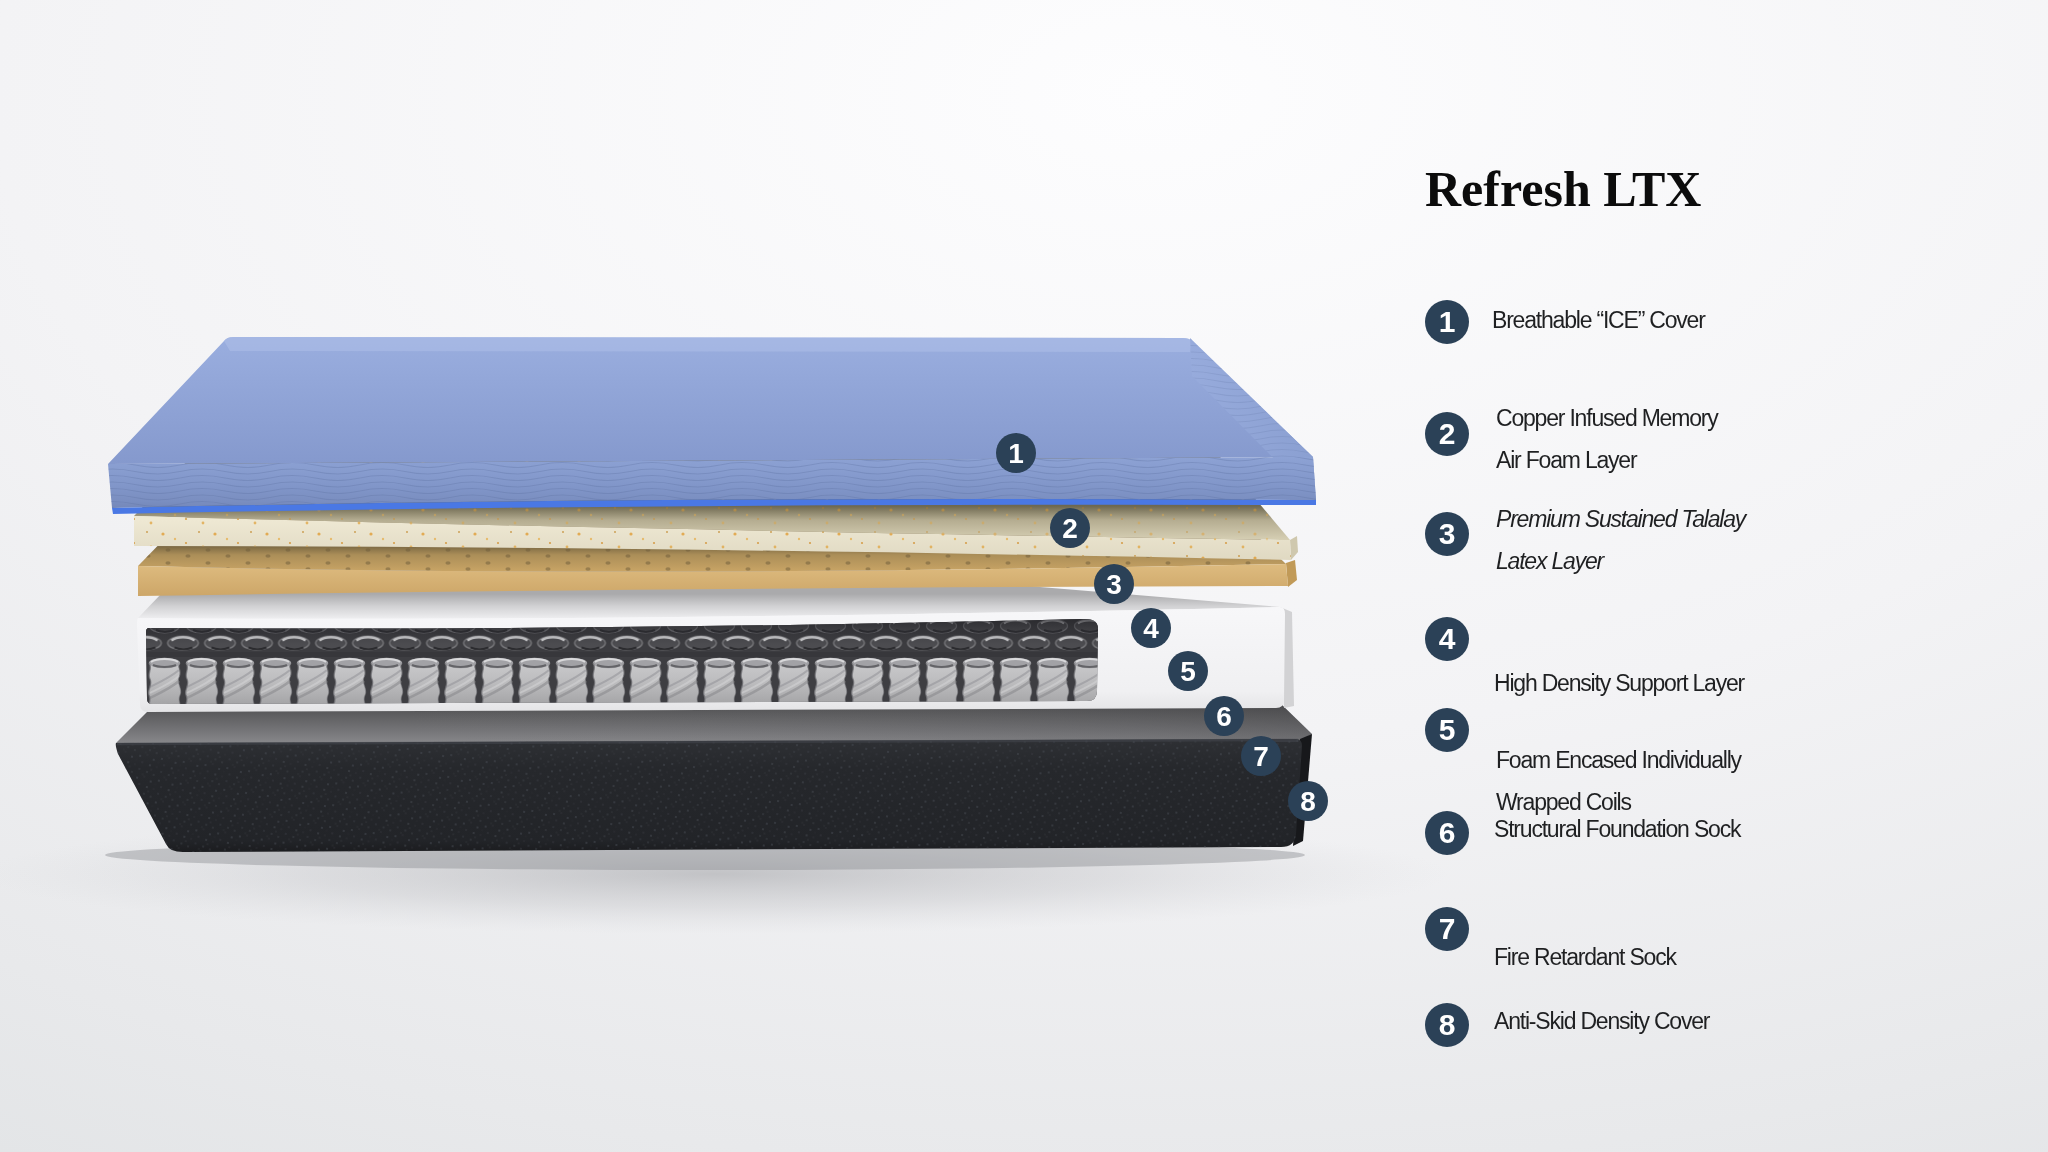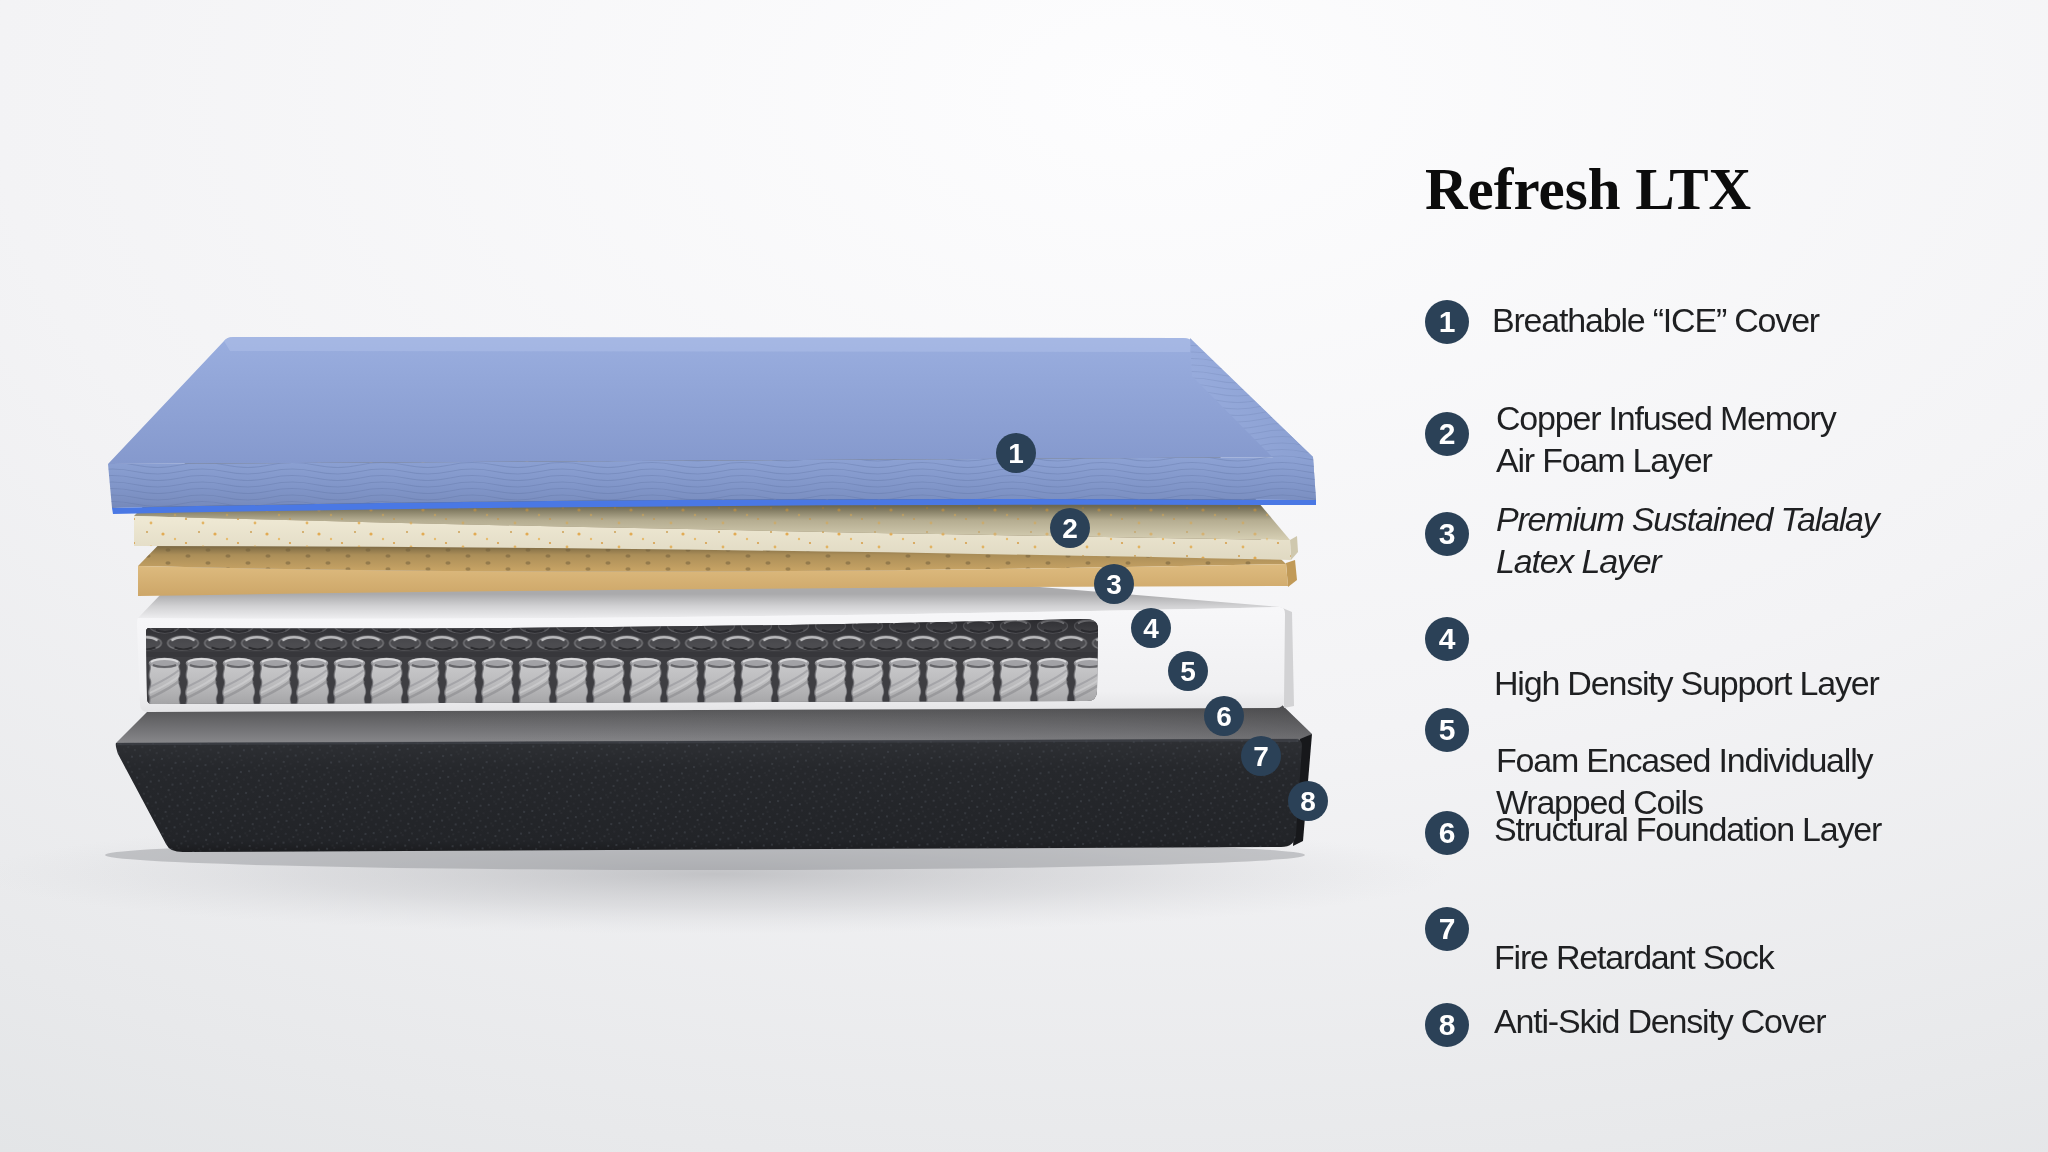--- a/index.html
+++ b/index.html
@@ -1,21 +1,21 @@
 <!DOCTYPE html>
 <html><head>
 <meta charset="utf-8">
 <style>
   html,body{margin:0;padding:0;width:2048px;height:1152px;overflow:hidden;}
   body{font-family:"Liberation Sans", sans-serif; position:relative;
        background:#f0f0f2;}
   #bg{position:absolute;left:0;top:0;width:2048px;height:1152px;}
   .title{position:absolute;left:1425px;top:153px;font-family:"Liberation Serif",serif;
-         font-weight:bold;font-size:59px;line-height:73px;color:#0c0c0c;letter-spacing:0;white-space:nowrap;}
-  .item{position:absolute;font-size:34px;line-height:42px;color:#1f2022;letter-spacing:-1.2px;white-space:nowrap;}
+         font-weight:bold;font-size:50px;line-height:73px;color:#0c0c0c;letter-spacing:0;white-space:nowrap;}
+  .item{position:absolute;font-size:23px;line-height:42px;color:#1f2022;letter-spacing:-1.2px;white-space:nowrap;}
   .num{position:absolute;width:44px;height:44px;border-radius:50%;background:#2b4157;
        color:#fff;font-weight:bold;font-size:30px;text-align:center;line-height:44px;letter-spacing:0;}
 </style>
 </head>
 <body>
 <svg id="bg" viewBox="0 0 2048 1152">
   <defs>
     <radialGradient id="bgrad" cx="0.56" cy="0.08" r="1.25">
       <stop offset="0" stop-color="#fdfdfe"></stop>
       <stop offset="0.45" stop-color="#f3f3f5"></stop>
@@ -261,19 +261,19 @@
 <div class="num" style="left:1425px;top:512px;">3</div>
 <div class="item" style="left:1496px;top:498px;font-style:italic;">Premium Sustained Talalay<br>Latex Layer</div>
 
 <div class="num" style="left:1425px;top:617px;">4</div>
 <div class="item" style="left:1494px;top:616px;margin-top:46px;">High Density Support Layer</div>
 
 <div class="num" style="left:1425px;top:708px;">5</div>
 <div class="item" style="left:1496px;top:739px;">Foam Encased Individually<br>Wrapped Coils</div>
 
 <div class="num" style="left:1425px;top:811px;">6</div>
-<div class="item" style="left:1494px;top:808px;">Structural Foundation Layer</div>
+<div class="item" style="left:1494px;top:808px;">Structural Foundation Sock</div>
 
 <div class="num" style="left:1425px;top:907px;">7</div>
 <div class="item" style="left:1494px;top:904px;margin-top:32px;">Fire Retardant Sock</div>
 
 <div class="num" style="left:1425px;top:1003px;">8</div>
 <div class="item" style="left:1494px;top:1000px;">Anti-Skid Density Cover</div>
 
 </body></html>

